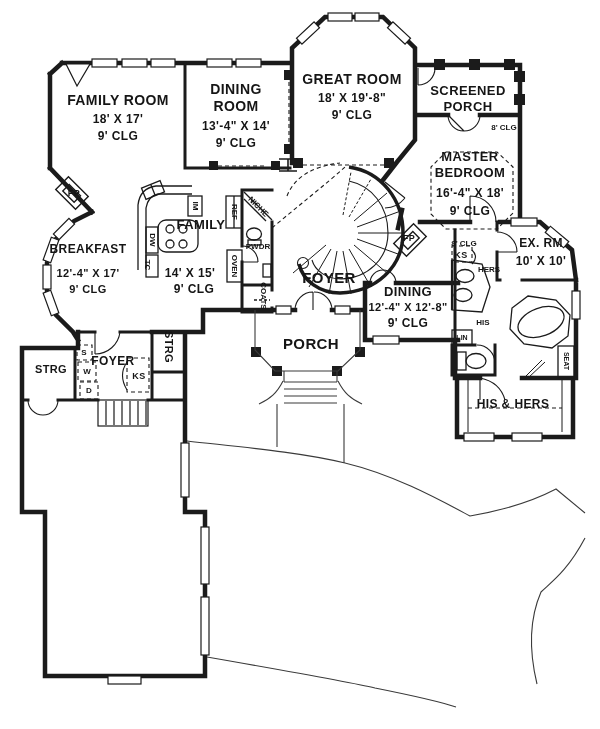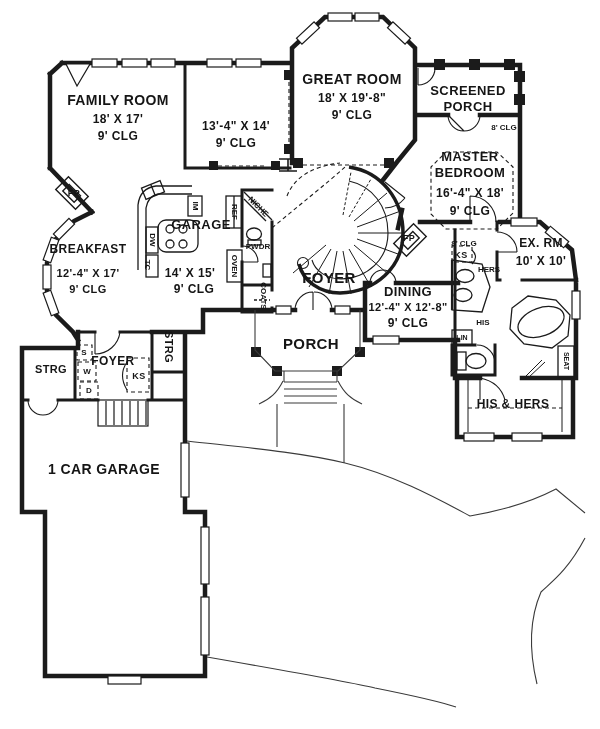--- a/index.html
+++ b/index.html
@@ -225,60 +225,60 @@
     <path d="M187,441 C240,447 300,452 345,463 C395,475 440,500 470,516 C505,510 535,500 556,489 L585,513"></path>
     <path d="M585,538 C567,572 550,583 541,592 C528,622 530,655 537,684"></path>
     <path d="M207,657 C270,668 350,682 375,688 C410,695 435,700 456,707"></path>
   </g>
 </svg>
 
   <div class="lbl s14" style="left:118px;top:101px">FAMILY ROOM</div>
   <div class="lbl s12" style="left:118px;top:119px">18' X 17'</div>
   <div class="lbl s12" style="left:118px;top:136px">9' CLG</div>
 
+  <div class="lbl s14 wrap" style="left:236px;top:98px;width:84px">DINING ROOM</div>
   <div class="lbl s12" style="left:236px;top:126px">13'-4" X 14'</div>
   <div class="lbl s12" style="left:236px;top:143px">9' CLG</div>
 
   <div class="lbl s14" style="left:352px;top:80px">GREAT ROOM</div>
   <div class="lbl s12" style="left:352px;top:98px">18' X 19'-8"</div>
   <div class="lbl s12" style="left:352px;top:115px">9' CLG</div>
 
   <div class="lbl s13 wrap" style="left:470px;top:165px;width:92px">MASTER BEDROOM</div>
 
   <div class="lbl s13 wrap" style="left:468px;top:99px;width:104px">SCREENED PORCH</div>
   <div class="lbl s12" style="left:470px;top:193px">16'-4" X 18'</div>
   <div class="lbl s12" style="left:470px;top:211px">9' CLG</div>
 
   <div class="lbl s12" style="left:541px;top:243px">EX. RM</div>
   <div class="lbl s12" style="left:541px;top:261px">10' X 10'</div>
 
   <div class="lbl s12" style="left:88px;top:249px">BREAKFAST</div>
   <div class="lbl s11" style="left:88px;top:274px">12'-4" X 17'</div>
   <div class="lbl s11" style="left:88px;top:290px">9' CLG</div>
 
-  <div class="lbl s13" style="left:201px;top:225px">GARAGE</div>
+  <div class="lbl s13" style="left:201px;top:225px">FAMILY</div>
   <div class="lbl s12" style="left:190px;top:273px">14' X 15'</div>
   <div class="lbl s12" style="left:194px;top:289px">9' CLG</div>
 
   <div class="lbl s15" style="left:329px;top:278px">FOYER</div>
 
   <div class="lbl s13" style="left:408px;top:292px">DINING</div>
   <div class="lbl s11" style="left:408px;top:308px">12'-4" X 12'-8"</div>
   <div class="lbl s12" style="left:408px;top:323px">9' CLG</div>
 
 
   <div class="lbl s12" style="left:513px;top:404px">HIS &amp; HERS</div>
 
   <div class="lbl s15" style="left:311px;top:344px">PORCH</div>
 
   <div class="lbl s12" style="left:113px;top:361px">FOYER</div>
   <div class="lbl s11" style="left:51px;top:370px">STRG</div>
   <div class="lbl s11 rot90" style="left:168px;top:347px">STRG</div>
 
-  <div class="lbl s14" style="left:104px;top:470px">1 CAR GARAGE</div>
 
 
   <div class="lbl s9" style="left:74px;top:193px">FP</div>
   <div class="lbl s9" style="left:409px;top:238px">FP</div>
   <div class="lbl s8" style="left:504px;top:128px">8' CLG</div>
   <div class="lbl s8" style="left:464px;top:244px">8' CLG</div>
 
   <div class="lbl s8 rot90" style="left:195px;top:206px">IM</div>
   <div class="lbl s8 rot90" style="left:152px;top:240px">DW</div>
   <div class="lbl s8 rot90" style="left:147px;top:265px">TC</div>

